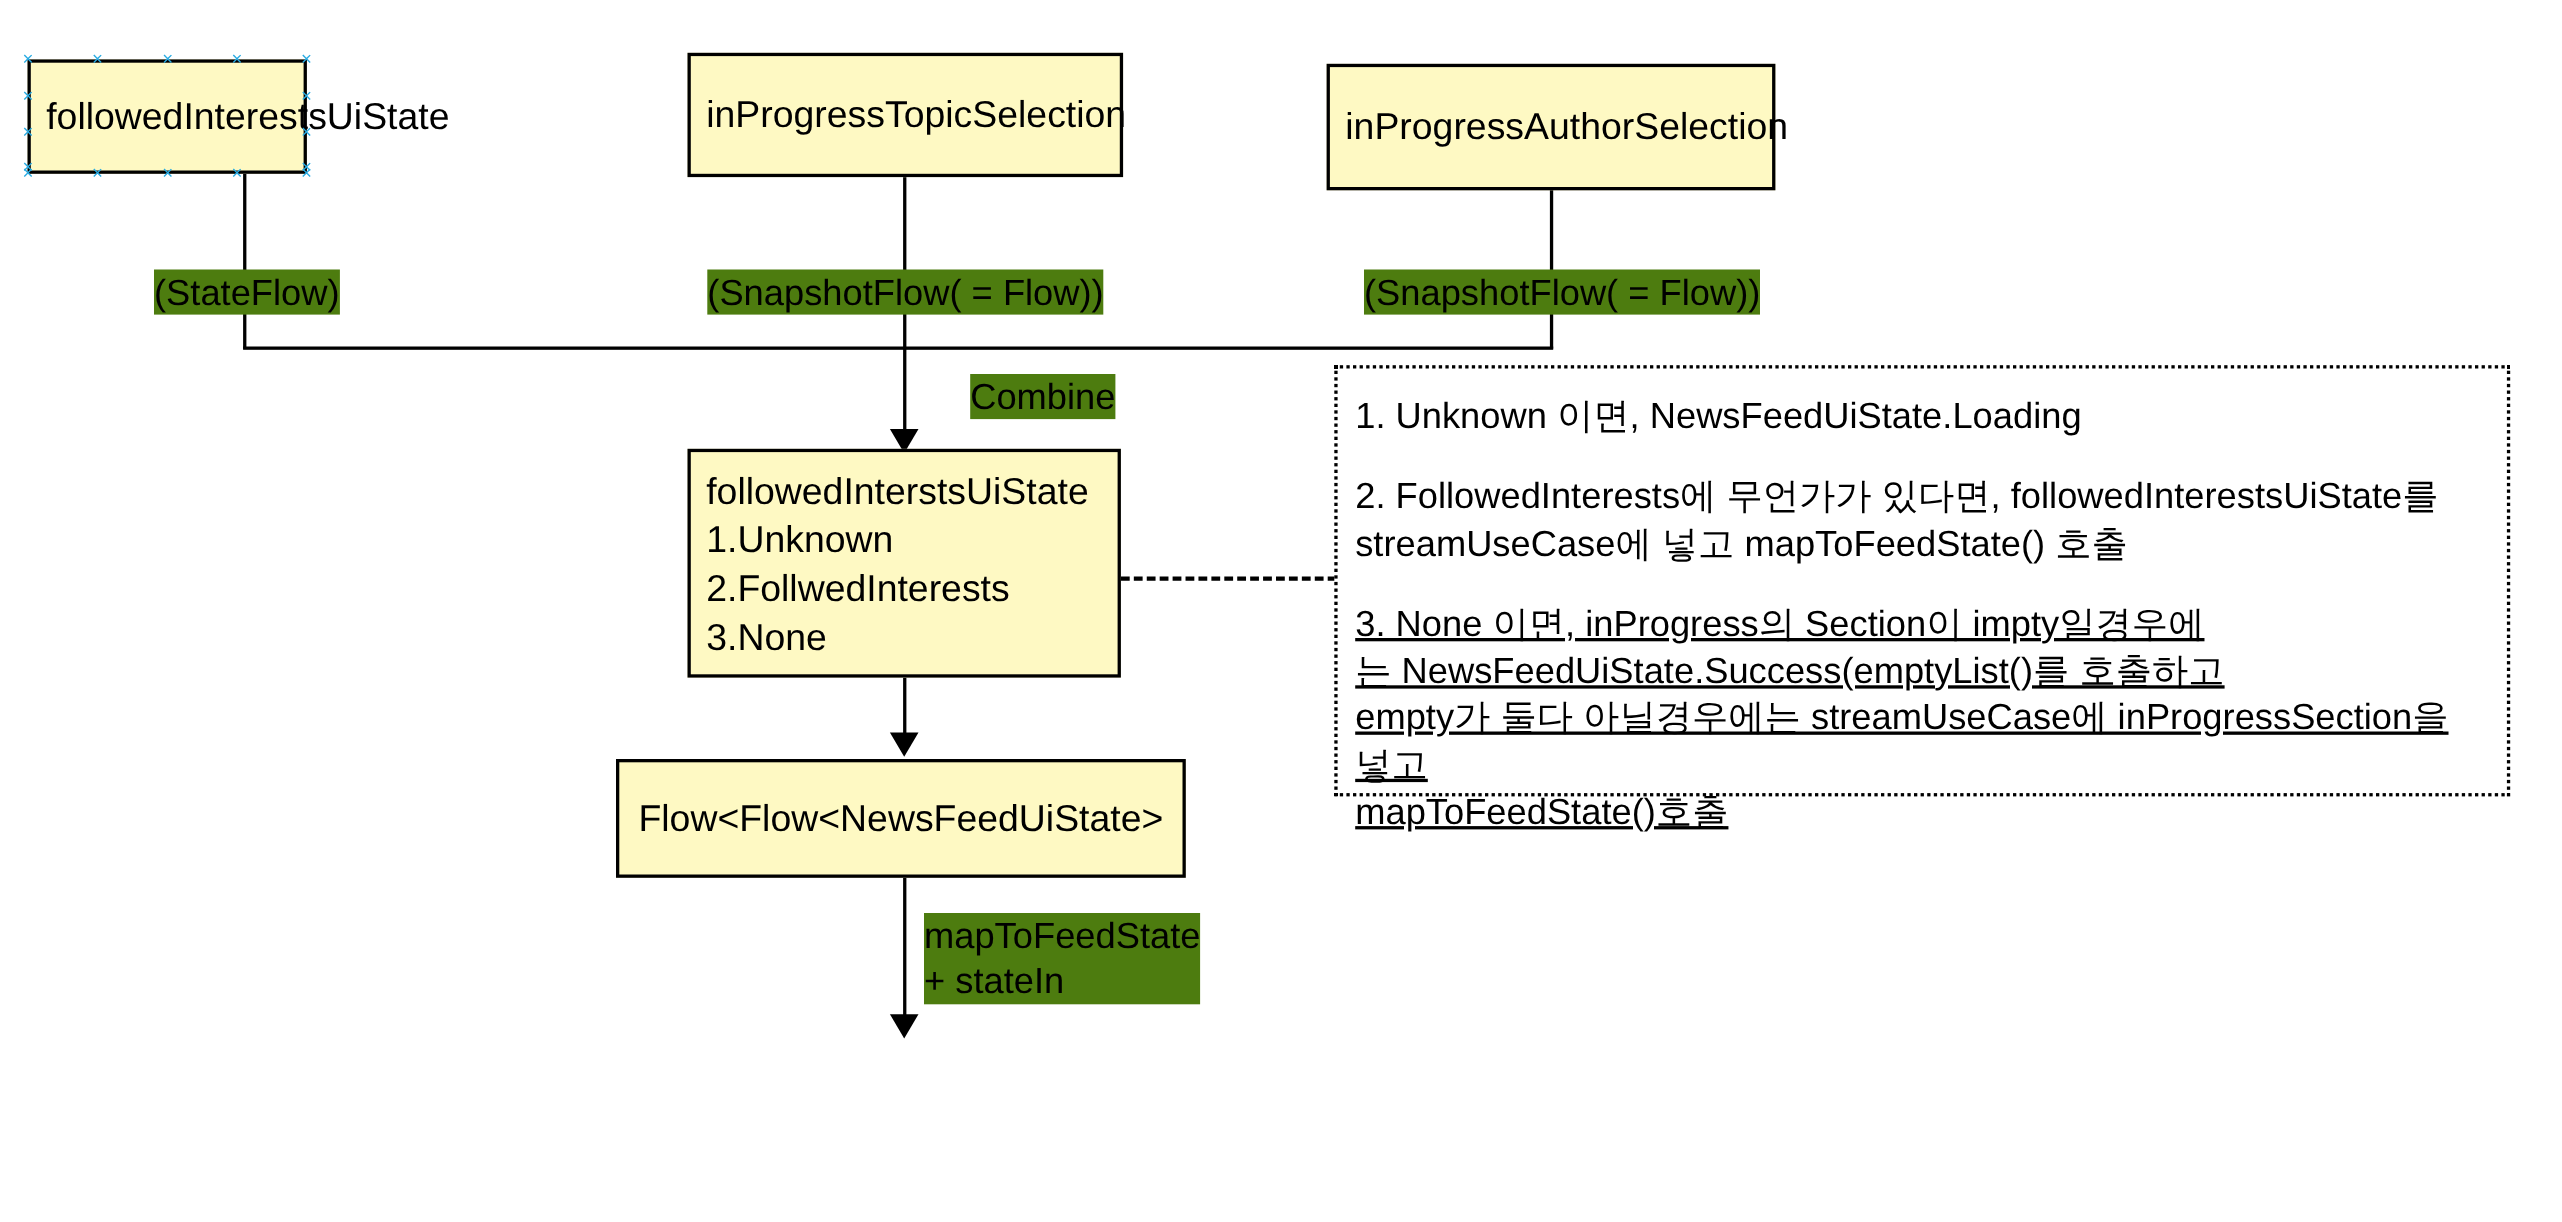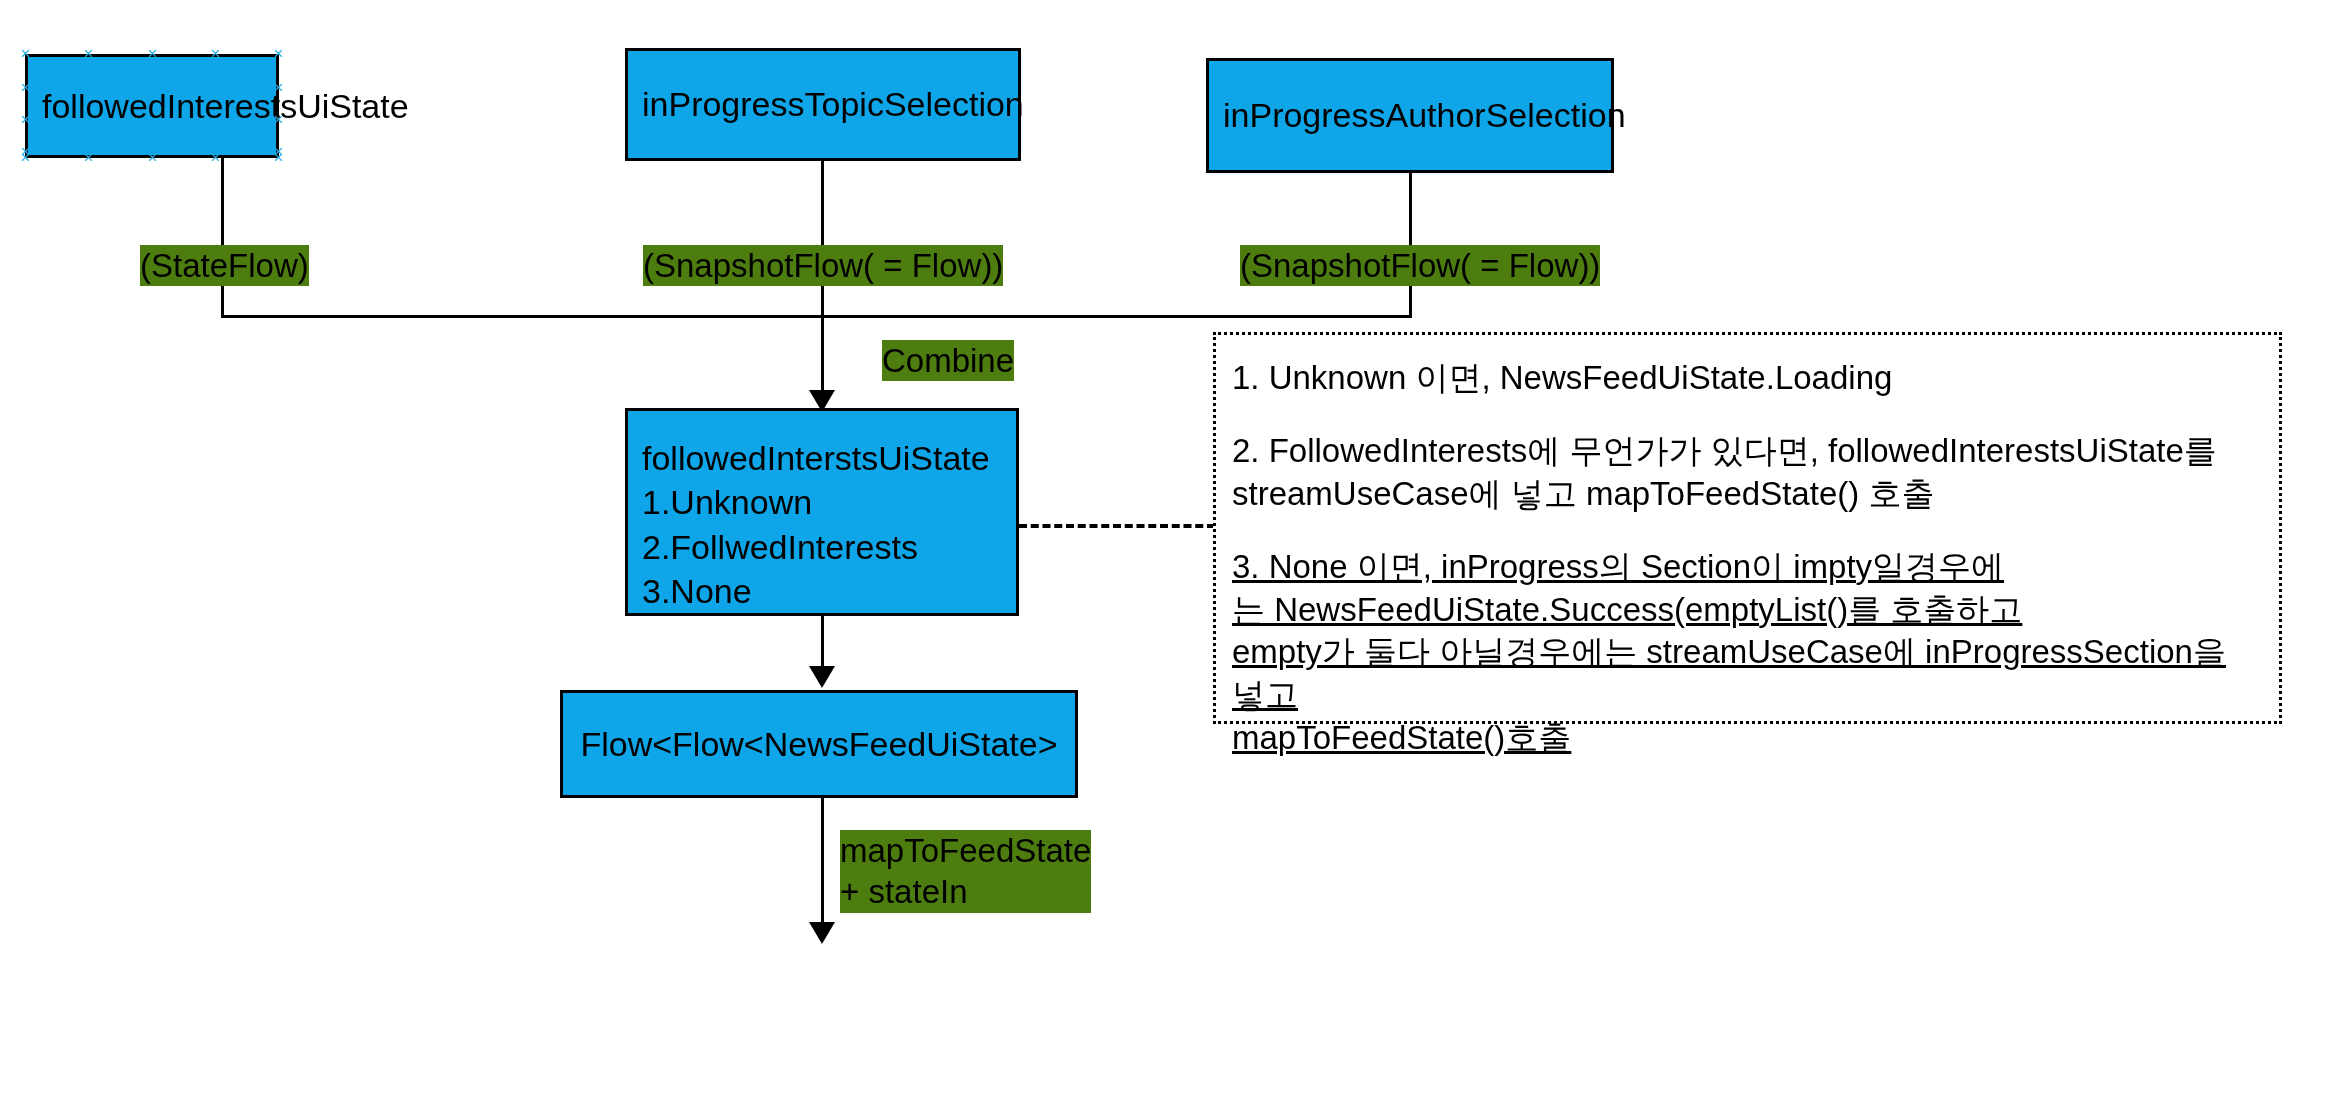--- a/index.html
+++ b/index.html
@@ -14,21 +14,21 @@
     position: relative;
     width: 2329px;
     height: 1111px;
     background: #ffffff;
   }
 
   
   .node {
     position: absolute;
     border: 3px solid #000000;
-    background: #0ea5e9;
+    background: #fef9c3;
     display: flex;
     align-items: center;
     color: #000000;
     font-size: 34px;
     line-height: 1.30;
     white-space: pre;
     z-index: 3;
   }
   .node.center { justify-content: center; text-align: center; }
   .node.left   { justify-content: flex-start; }
@@ -50,21 +50,21 @@
     text-align: center;
     font-family: "Liberation Sans", sans-serif;
     z-index: 9;
     user-select: none;
   }
   .handle::before { content: "\00D7"; }
 
   
   #box-combined-state {
     left: 625px; top: 408px; width: 394px; height: 208px;
-    align-items: flex-end;
+    align-items: flex-start;
   }
   #box-combined-state .txt { padding-top: 14px; }
 
   
   #box-flow-of-flow { left: 560px; top: 690px; width: 518px; height: 108px; }
   #box-hot-flow     { left: 590px; top: 953px; width: 468px; height: 125px; }
 
   
   #notes-panel {
     position: absolute;

